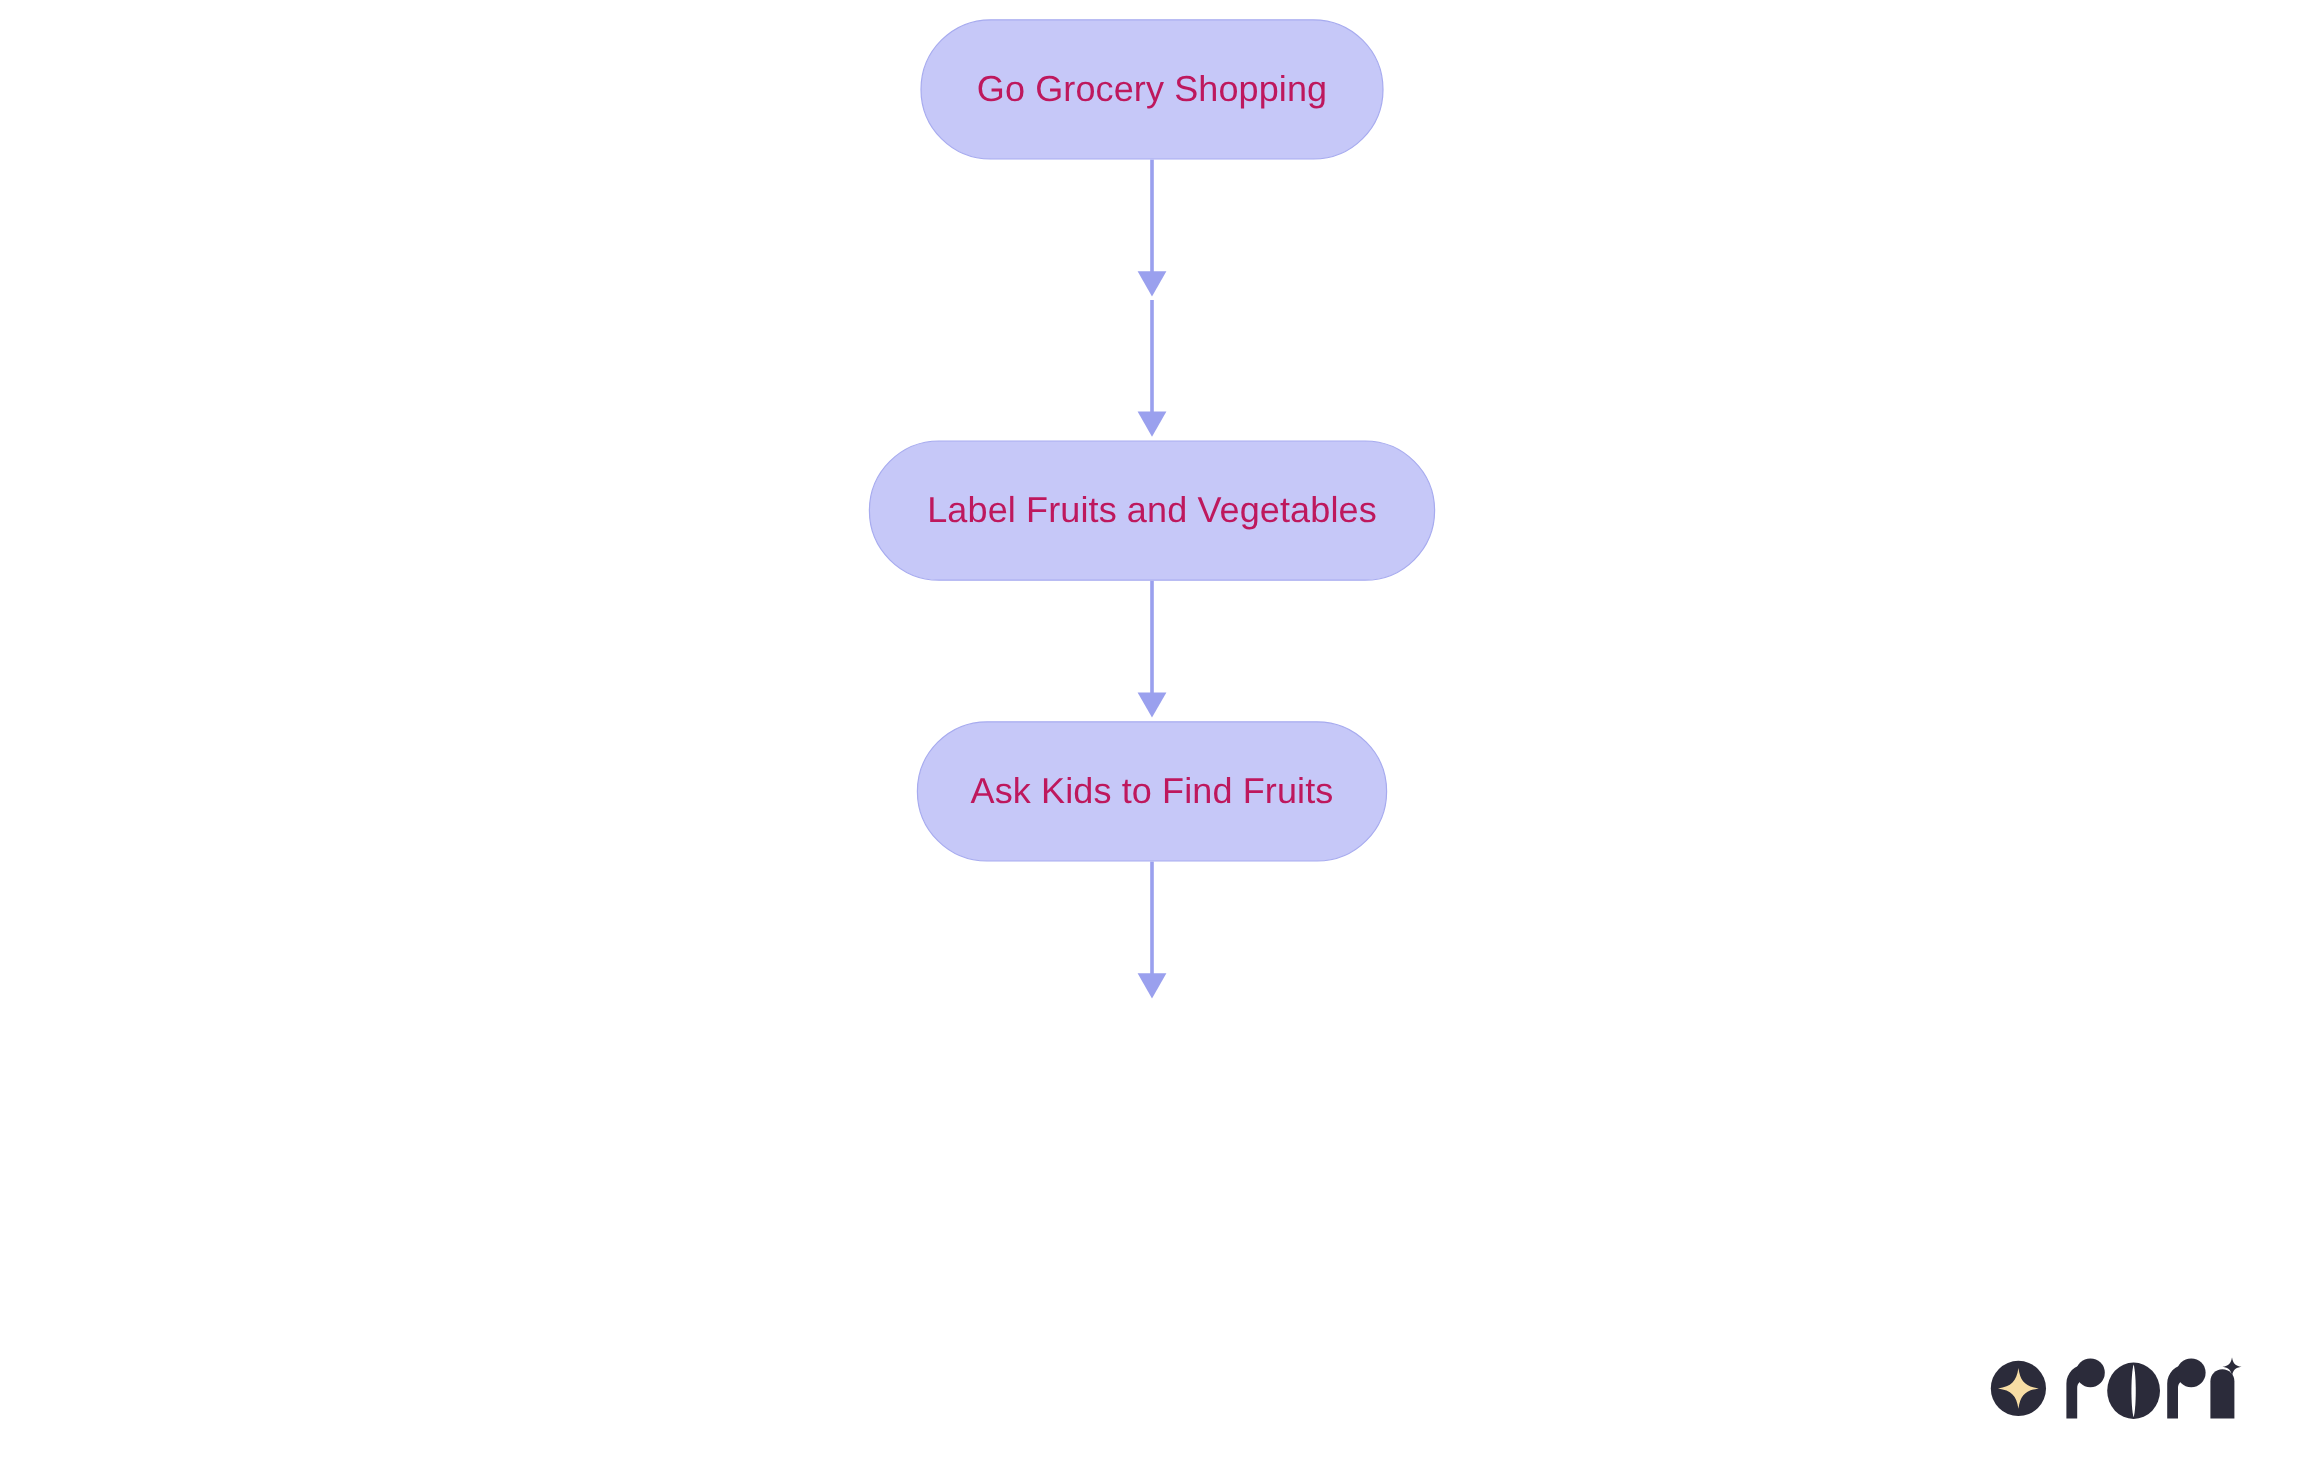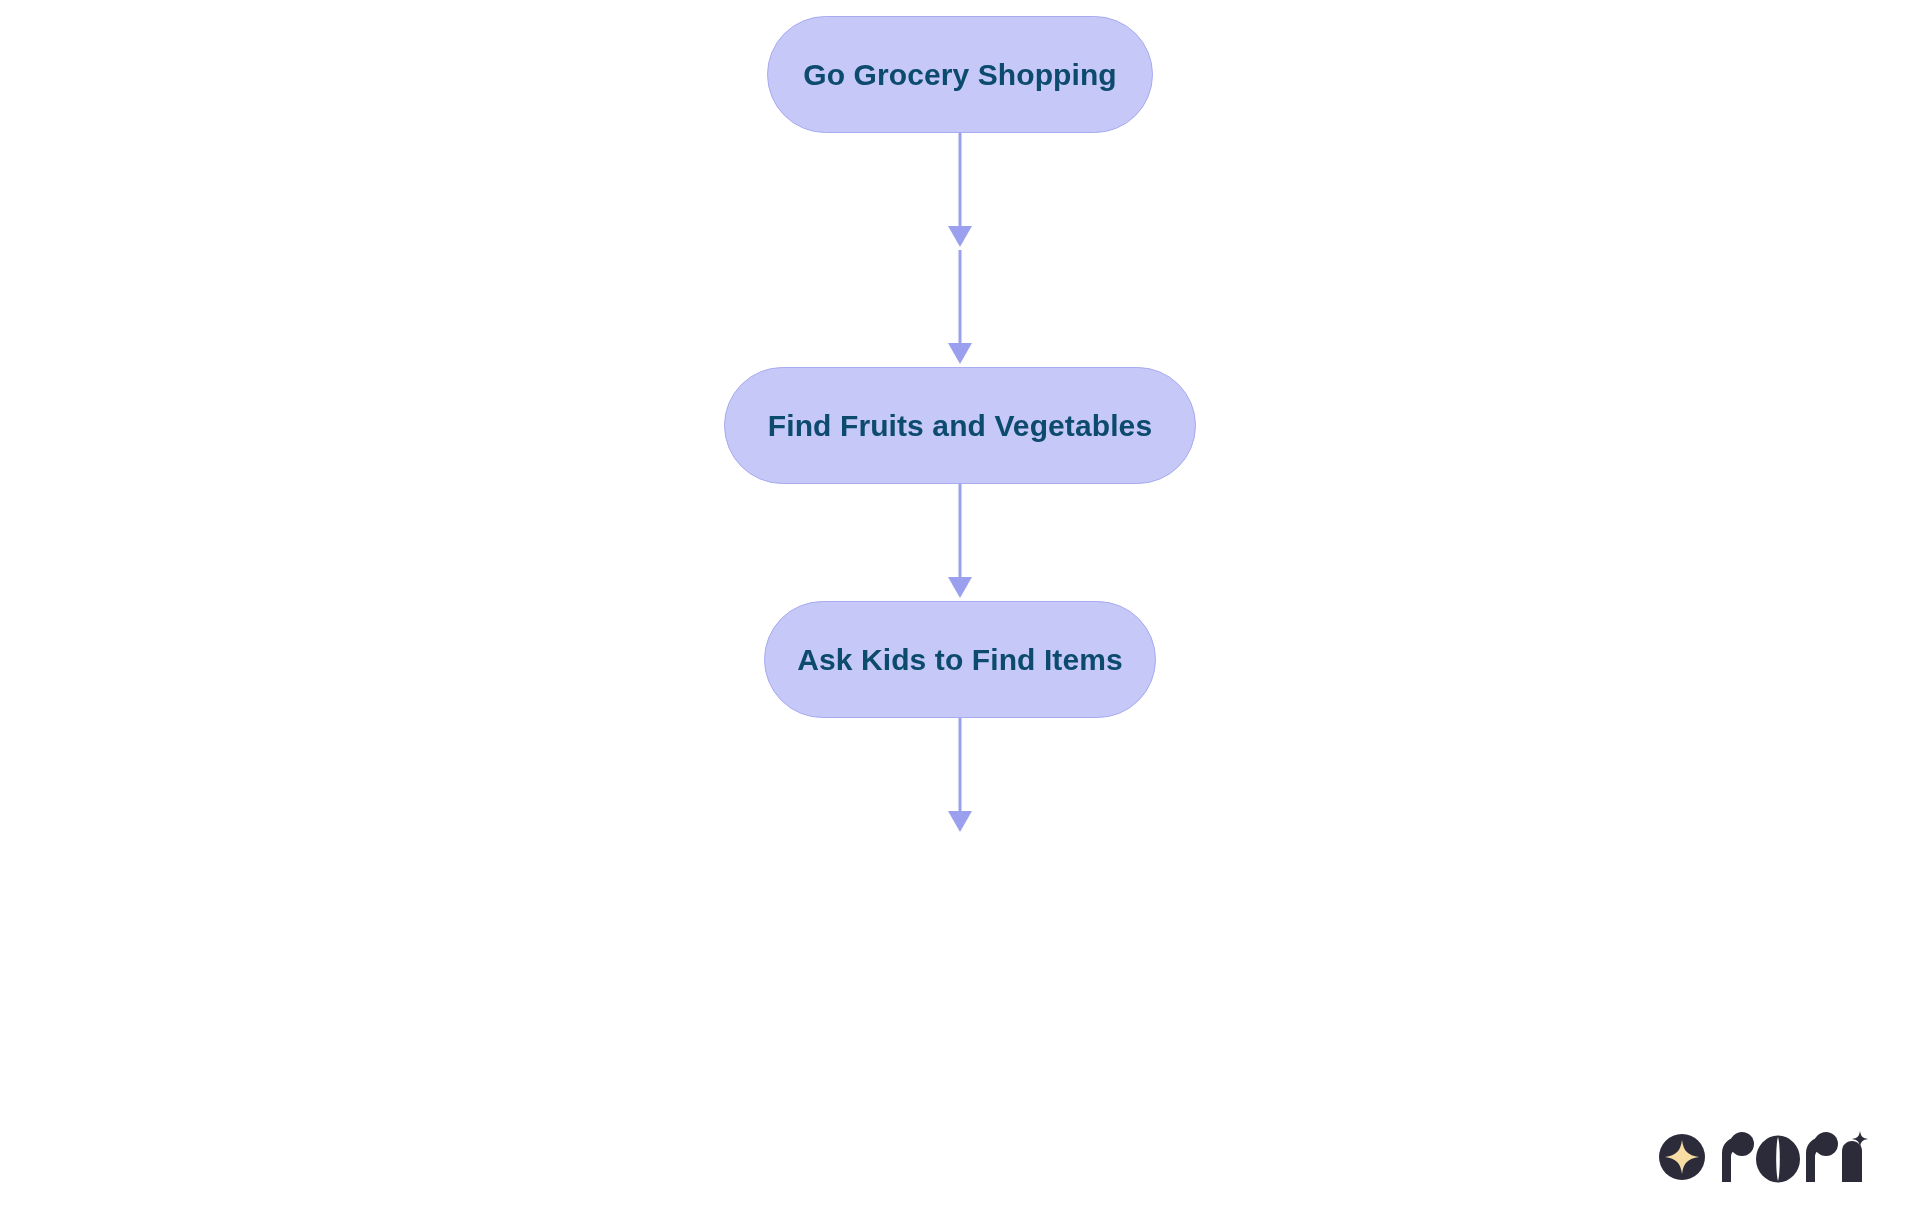--- a/index.html
+++ b/index.html
@@ -43,24 +43,24 @@
     border: 1.6px solid #a7abef;
     border-radius: 62px;
     display: flex;
     align-items: center;
     justify-content: center;
     padding: 0 34px;
     position: relative;
   }
 
   .node-label {
-    color: #0c4a6e;
+    color: #be185d;
     font-family: "Liberation Sans", sans-serif;
     font-size: 30px;
-    font-weight: 700;
+    font-weight: 400;
     line-height: 1;
     letter-spacing: 0.1px;
     white-space: nowrap;
     user-select: none;
   }
 
   
   .node.w1 { width: 386px; }
   .node.w2 { width: 354px; }
   .node.w3 { width: 472px; }
@@ -126,30 +126,30 @@
       <div class="head"></div>
     </div>
 
 
     <div class="connector">
       <div class="shaft"></div>
       <div class="head"></div>
     </div>
 
     <div class="node w3">
-      <span class="node-label">Find Fruits and Vegetables</span>
+      <span class="node-label">Label Fruits and Vegetables</span>
     </div>
 
     <div class="connector">
       <div class="shaft"></div>
       <div class="head"></div>
     </div>
 
     <div class="node w4">
-      <span class="node-label">Ask Kids to Find Items</span>
+      <span class="node-label">Ask Kids to Find Fruits</span>
     </div>
 
     <div class="connector">
       <div class="shaft"></div>
       <div class="head"></div>
     </div>
 
 
   </div>
 

